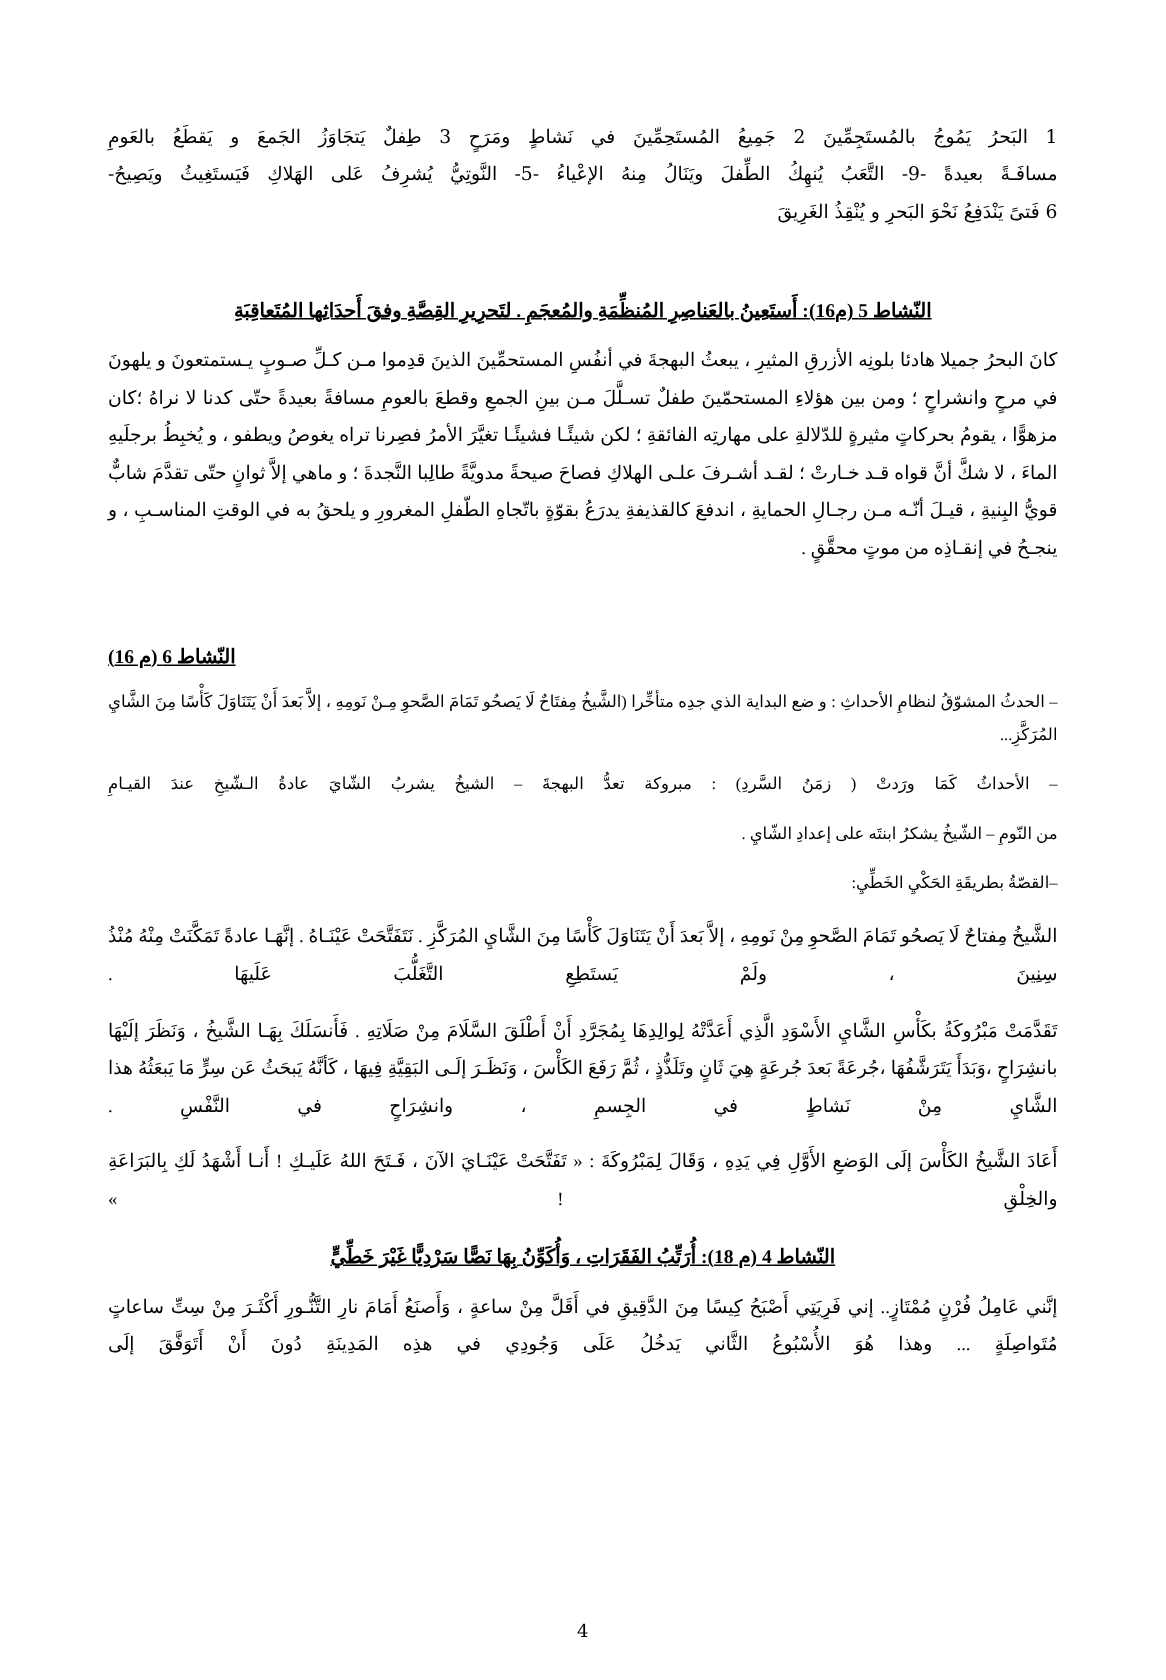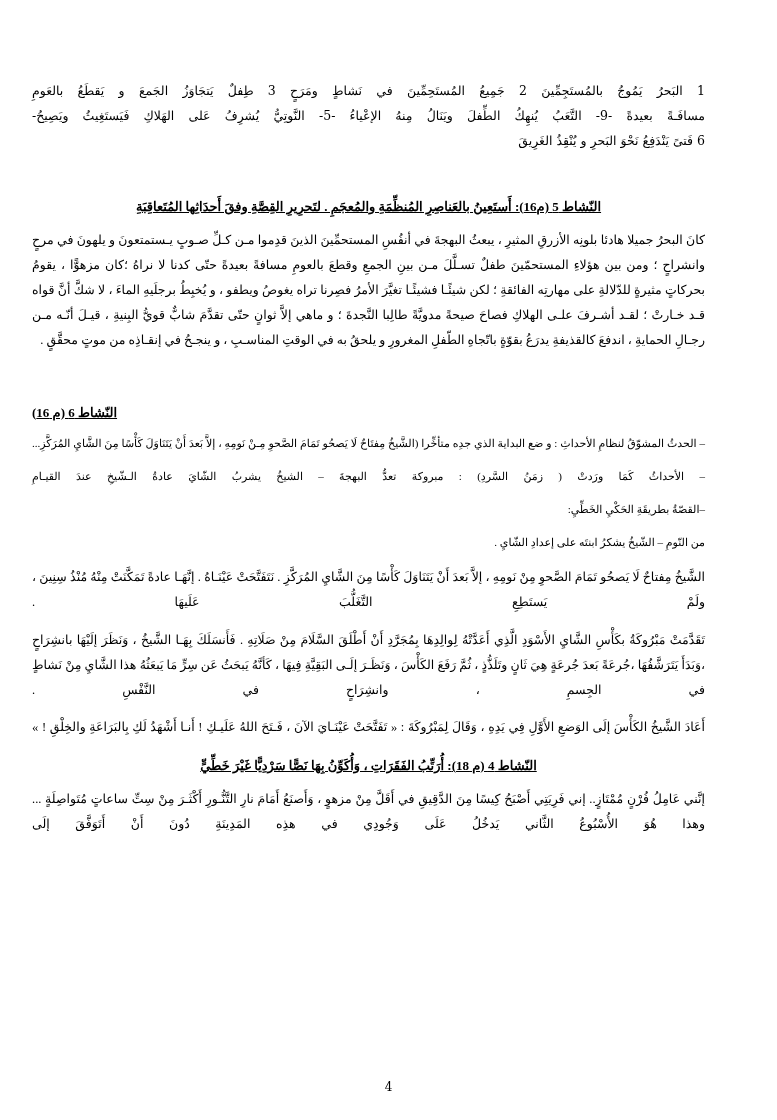--- a/index.html
+++ b/index.html
@@ -13,21 +13,21 @@
     font-family: "DejaVu Serif", "Liberation Serif", serif;
     color: #000000;
     position: relative;
     overflow: hidden;
   }
   .page {
     position: relative;
     width: 777px;
     height: 1120px;
     box-sizing: border-box;
-    padding: 78px 72px 40px 32px;
+    padding: 78px 72px 40px 72px;
   }
   .line, .para {
     font-size: 12.5px;
     line-height: 1.85;
     text-align: justify;
     text-align-last: justify;
     direction: rtl;
     margin: 0;
   }
   .block {
@@ -114,28 +114,28 @@
     </p>
     <p class="body-text last-left">كانَ البحرُ جميلا هادئا بلونِه الأزرقِ المثيرِ ، يبعثُ البهجةَ في أنفُسِ المستحمِّينَ الذينَ قدِموا مـن كـلِّ صـوبٍ يـستمتعونَ و يلهونَ في مرحٍ وانشراحٍ ؛ ومن بين هؤلاءِ المستحمّينَ طفلٌ تسـلَّلَ مـن بينِ الجمعِ وقطعَ بالعومِ مسافةً بعيدةً حتّى كدنا لا نراهُ ؛كان مزهوًّا ، يقومُ بحركاتٍ مثيرةٍ للدّلالةِ على مهارتِه الفائقةِ ؛ لكن شيئًـا فشيئًـا تغيَّرَ الأمرُ فصِرنا تراه يغوصُ ويطفو ، و يُخبِطُ برجلَيهِ الماءَ ، لا شكَّ أنَّ قواه قـد خـارتْ ؛ لقـد أشـرفَ علـى الهلاكِ فصاحَ صيحةً مدويَّةً طالِبا النَّجدةَ ؛ و ماهي إلاَّ ثوانٍ حتّى تقدَّمَ شابٌّ قويُّ البِنيةِ ، قيـلَ أنّـه مـن رجـالِ الحمايةِ ، اندفعَ كالقذيفةِ يدرَعُ بقوّةٍ باتّجاهِ الطّفلِ المغرورِ و يلحقُ به في الوقتِ المناسـبِ ، و ينجـحُ في إنقـاذِه من موتٍ محقَّقٍ .</p>
   </div>
 
   <div class="spacer-lg"></div>
 
   <div class="section">
     <p class="heading heading-right">النّشاط 6 (م 16)</p>
     <p class="list-line">– الحدثُ المشوّقُ لنظامِ الأحداثِ : و ضع البداية الذي جدِه متأخِّرا (الشَّيخُ مِفتَاحٌ لَا يَصحُو تَمَامَ الصَّحوِ مِـنْ نَومِهِ ، إلاَّ بَعدَ أَنْ يَتَنَاوَلَ كَأْسًا مِنَ الشَّايِ المُرَكَّزِ...</p>
     <p class="list-line">– الأحداثُ كَمَا ورَدتْ ( زمَنُ السَّردِ) : مبروكة تعدُّ البهجةَ – الشيخُ يشربُ الشّايَ    عادةُ الـشّيخِ عندَ القيـامِ</p>
+    <p class="list-line natural">من النّومِ – الشّيخُ يشكرُ ابنتَه على إعدادِ الشّايِ .</p>
     <p class="list-line natural" style="text-align:center;">–القصّةُ بطريقَةِ الحَكْيِ   الخَطِّيِ:</p>
-    <p class="list-line natural">من النّومِ – الشّيخُ يشكرُ ابنتَه على إعدادِ الشّايِ .</p>
     <p class="body-text">الشَّيخُ مِفتاحٌ لَا يَصحُو تَمَامَ الصَّحوِ مِنْ نَومِهِ ، إلاَّ بَعدَ أَنْ يَتَنَاوَلَ كَأْسًا مِنَ الشَّايِ المُرَكَّزِ . نَتَفَتَّحَتْ عَيْنَـاهُ . إنَّهَـا عادةً تَمَكَّنَتْ مِنْهُ مُنْذُ سِنِينَ ، ولَمْ يَستَطِعِ التَّغَلُّبَ عَلَيهَا .</p>
     <p class="body-text">تَقَدَّمَتْ مَبْرُوكَةُ بكَأْسِ الشَّايِ الأَسْوَدِ الَّذِي أَعَدَّتْهُ لِوالِدِهَا بِمُجَرَّدِ أَنْ أَطْلَقَ السَّلَامَ مِنْ صَلَاتِهِ . فَأَنسَلَكَ بِهَـا الشَّيخُ ، وَنَظَرَ إلَيْهَا بانشِرَاحٍ ،وَبَدَأَ يَتَرَشَّفُهَا ،جُرعَةً بَعدَ جُرعَةٍ هِيَ ثَانٍ وتَلَذُّذٍ ، ثُمَّ رَفَعَ الكَأْسَ ، وَنَظَـرَ إلَـى البَقِيَّةِ فِيهَا ، كَأنَّهُ يَبحَثُ عَن سِرٍّ مَا يَبعَثُهُ هذا الشَّايِ مِنْ نَشاطٍ في الجِسمِ ، وانشِرَاحٍ في النَّفْسِ .</p>
     <p class="body-text">أَعَادَ الشَّيخُ الكَأْسَ إلَى الوَضعِ الأَوَّلِ فِي يَدِهِ ، وَقَالَ لِمَبْرُوكَةَ : « تَفَتَّحَتْ عَيْنَـايَ الآنَ ، فَـتَحَ اللهُ عَلَيـكِ ! أَنـا أَشْهَدُ لَكِ بِالبَرَاعَةِ والخِلْقِ ! »</p>
   </div>
 
   <div class="section">
     <p class="heading heading-center">
       <span class="activity-title">النّشاط 4 (م 18)</span><span class="activity-title">: أُرَتِّبُ الفَقَرَاتِ ، وَأُكَوِّنُ بِهَا نَصًّا سَرْدِيًّا غَيْرَ خَطِّيٍّ</span>
     </p>
-    <p class="body-text">إنَّني عَامِلُ فُرْنٍ مُمْتَازٍ.. إني فَرِيَتِي أَصْبَحُ كِيسًا مِنَ الدَّقِيقِ في أَقَلَّ مِنْ مزهوٍ ، وَأَصنَعُ أَمَامَ نارِ التَّنُّـورِ أَكْثَـرَ مِنْ سِتِّ ساعاتٍ مُتَواصِلَةٍ ... وهذا هُوَ الأُسْبُوعُ الثَّاني يَدخُلُ عَلَى وَجُودِي في هذِه المَدِينَةِ دُونَ أَنْ أَتَوَفَّقَ إلَى</p>
+    <p class="body-text">إنَّني عَامِلُ فُرْنٍ مُمْتَازٍ.. إني فَرِيَتِي أَصْبَحُ كِيسًا مِنَ الدَّقِيقِ في أَقَلَّ مِنْ ساعةٍ ، وَأَصنَعُ أَمَامَ نارِ التَّنُّـورِ أَكْثَـرَ مِنْ سِتِّ ساعاتٍ مُتَواصِلَةٍ ... وهذا هُوَ الأُسْبُوعُ الثَّاني يَدخُلُ عَلَى وَجُودِي في هذِه المَدِينَةِ دُونَ أَنْ أَتَوَفَّقَ إلَى</p>
   </div>
 
   <div class="page-number">4</div>
 </div>
 
 </body></html>

